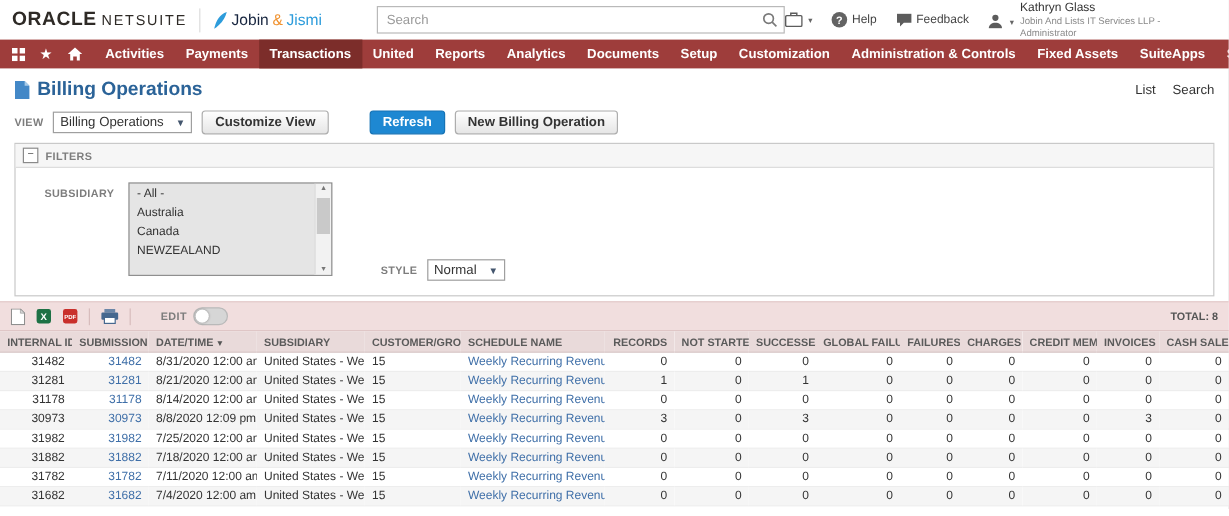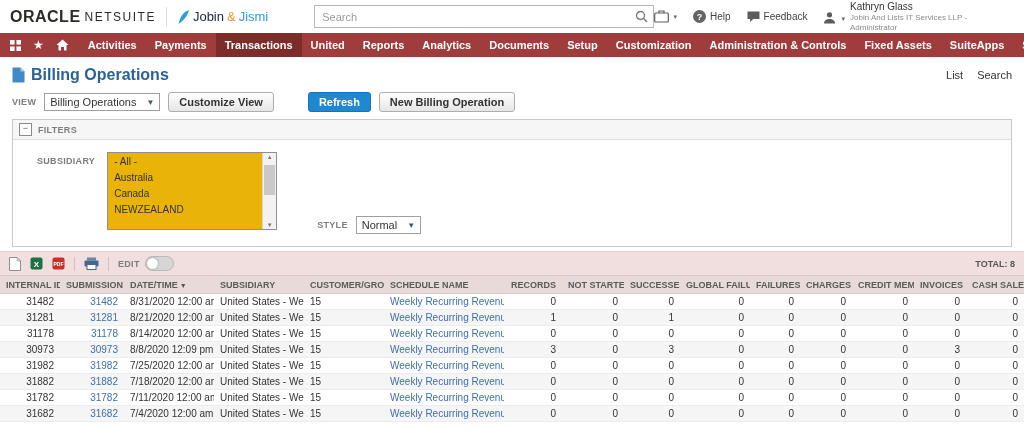--- a/index.html
+++ b/index.html
@@ -49,32 +49,32 @@
   .sel-caret{font-size:8px;color:#44566e;}
   .btn{font-size:11px;font-weight:bold;color:#333;background:linear-gradient(#fefefe,#e6e6e6);border:1px solid #adadad;border-radius:3px;padding:3px 10px;cursor:pointer;font-family:inherit;}
   .btn-primary{background:#1e88d2;border-color:#1673b5;color:#fff;margin-left:26px;}
 
   
   .filters{margin:0 12px;border:1px solid #c9c9c9;}
   .filters-head{display:flex;align-items:center;gap:6px;background:#f6f6f6;border-bottom:1px solid #ddd;padding:3px 6px;}
   .collapse-box{width:11px;height:11px;border:1px solid #8a8a8a;background:#fff;color:#555;font-size:9px;line-height:9px;text-align:center;cursor:pointer;}
   .filters-body{display:flex;align-items:flex-start;padding:12px 10px 10px 24px;min-height:84px;}
   .sub-label{margin-top:4px;}
-  .listbox{position:relative;width:168px;height:76px;border:1px solid #8f8f8f;background:#eab308;overflow:hidden;margin-left:12px;}
+  .listbox{position:relative;width:168px;height:76px;border:1px solid #8f8f8f;background:#e5e5e5;overflow:hidden;margin-left:12px;}
   .lb-opt{font-size:10px;color:#333;padding:3px 6px 2px;cursor:pointer;}
   .lb-scroll{position:absolute;top:0;right:0;bottom:0;width:13px;background:#f2f2f2;border-left:1px solid #d7d7d7;display:flex;flex-direction:column;align-items:center;justify-content:space-between;font-size:6px;color:#777;padding:1px 0;}
   .lb-thumb{position:absolute;top:12px;right:1px;width:11px;height:30px;background:#c9c9c9;}
   .style-wrap{align-self:flex-end;display:flex;align-items:center;gap:8px;margin-left:40px;padding-bottom:2px;}
 
   
   .list-region{margin-top:4px;}
   .toolbar{height:23px;background:#f1dede;border-top:1px solid #e3caca;border-bottom:1px solid #dfc6c6;display:flex;align-items:center;gap:9px;padding:0 9px;}
   .tb-icon{display:flex;align-items:center;cursor:pointer;}
   .tb-sep{width:1px;height:14px;background:#d8bcbc;}
-  .edit-wrap{display:flex;align-items:center;gap:5px;margin-left:0;justify-content:center;}
+  .edit-wrap{display:flex;align-items:center;gap:5px;margin-left:16px;justify-content:center;}
   .toggle{width:27px;height:13px;border-radius:8px;background:#d6d6d6;border:1px solid #b9b9b9;position:relative;cursor:pointer;}
   .toggle-knob{position:absolute;top:0.5px;left:1px;width:11px;height:11px;border-radius:50%;background:#fff;box-shadow:0 0 2px rgba(0,0,0,.4);}
   .total{margin-left:auto;font-size:9px;font-weight:bold;color:#555;}
 
   table.list{width:100%;border-collapse:collapse;table-layout:fixed;}
   .list th{background:#e9dada;font-size:9px;font-weight:bold;color:#5a5a5a;text-align:left;padding:4px 6px 3px;border-bottom:1px solid #d8c6c6;white-space:nowrap;overflow:hidden;cursor:pointer;}
   .list th.num,.list td.num{text-align:right;}
   .list td{font-size:10px;color:#333;padding:2px 6px;border-bottom:1px solid #ededed;white-space:nowrap;overflow:hidden;background:#fff;}
   .list tbody tr:nth-child(even) td{background:#f5f5f5;}
   .link{color:#3f6fa8;text-decoration:none;cursor:pointer;}

